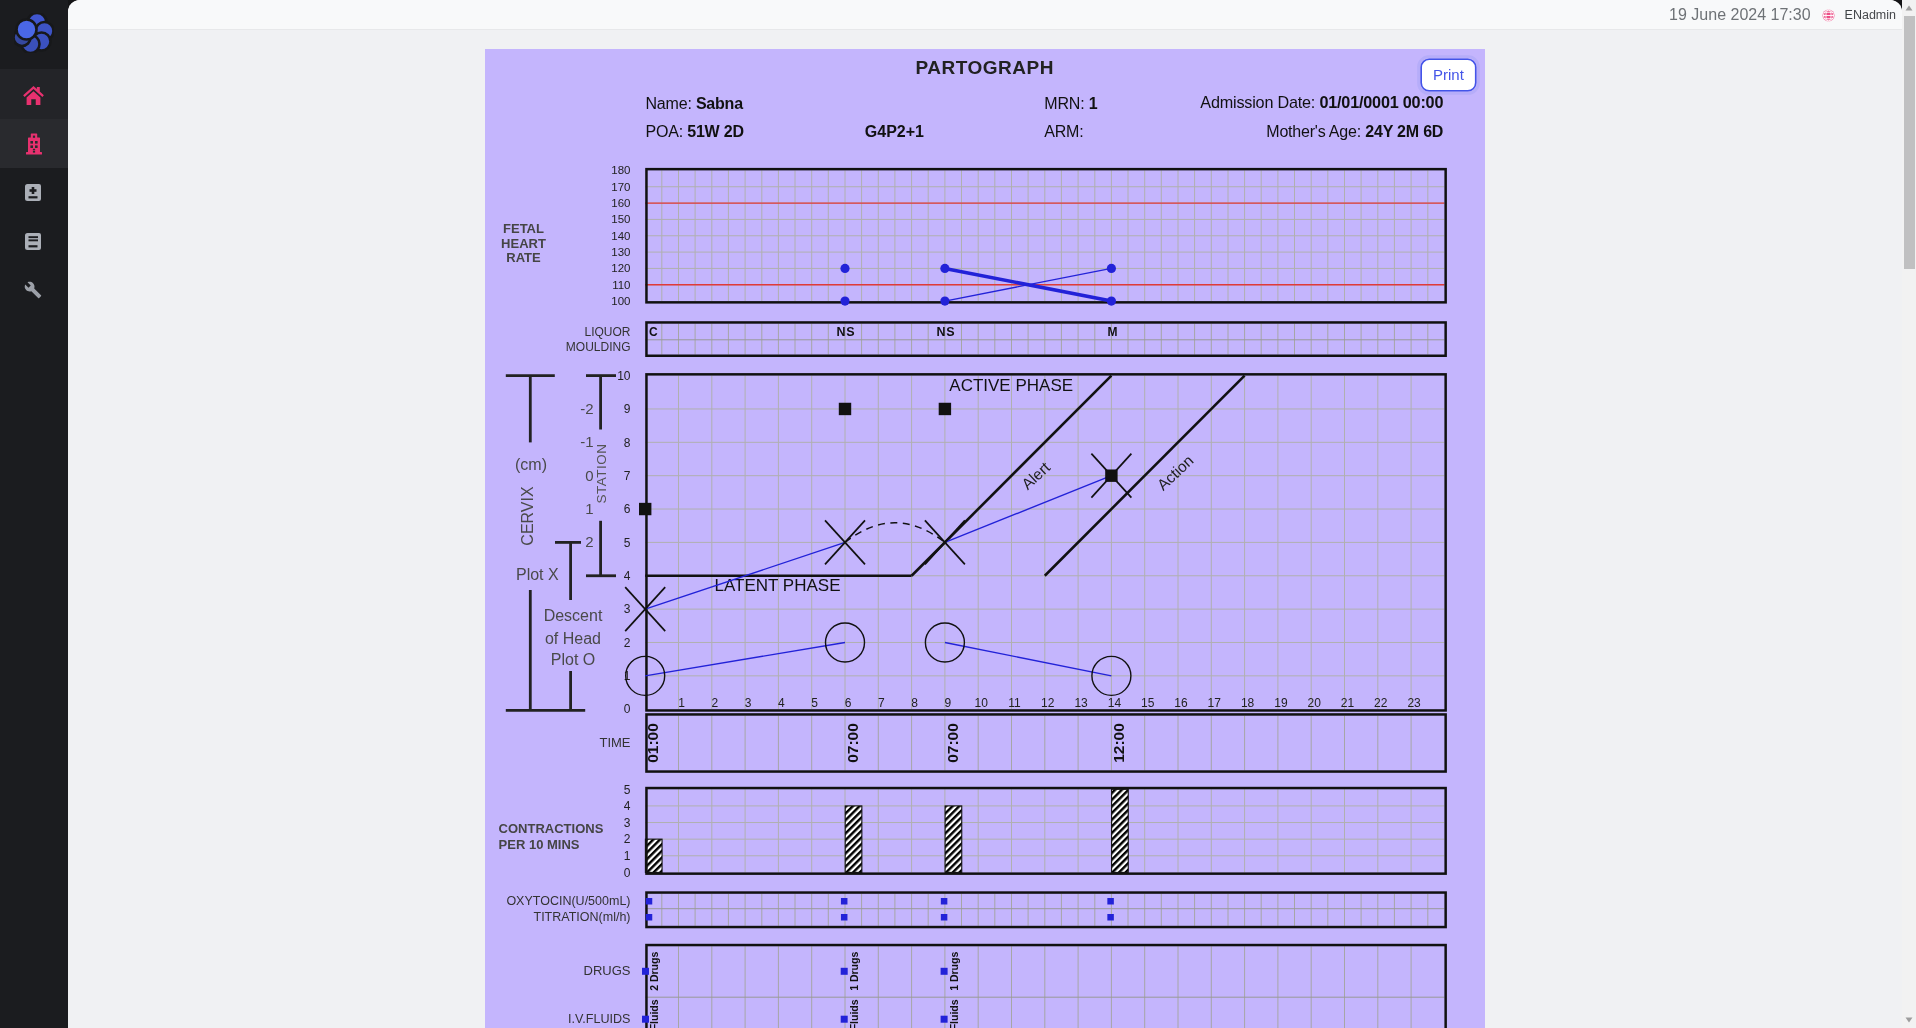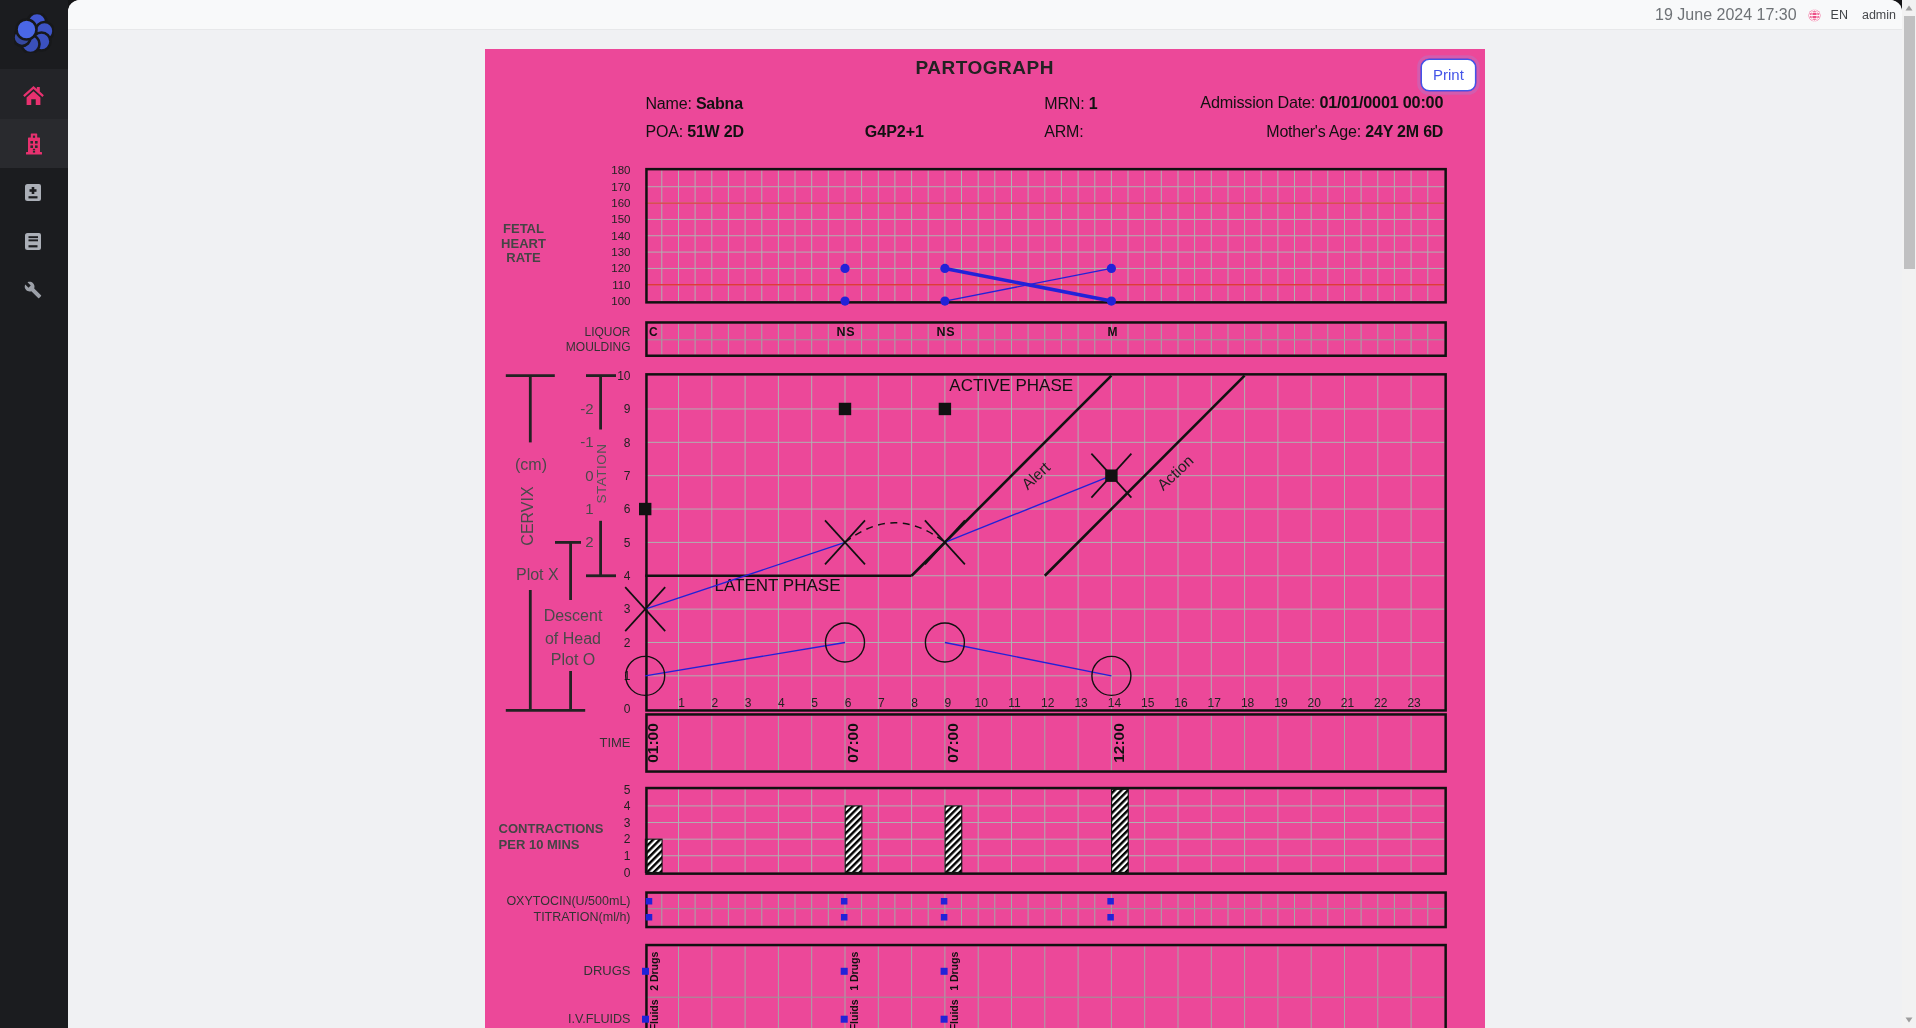--- a/index.html
+++ b/index.html
@@ -4,22 +4,22 @@
 <style>
   * { margin:0; padding:0; box-sizing:border-box; }
   html,body { width:1916px; height:1028px; overflow:hidden; background:#141416; font-family:"Liberation Sans", sans-serif; }
   #sidebar { position:absolute; left:0; top:0; width:68px; height:1028px; background:#1b1c1f; z-index:5; }
   .srow { position:absolute; left:0; width:68px; }
   #content { position:absolute; left:68px; top:0; width:1834px; height:1028px; background:#f0f1f3; border-radius:12px 12px 0 0; overflow:hidden; }
   #header { position:absolute; left:0; top:0; width:1834px; height:30px; background:#f8f9fa; border-bottom:1px solid #e7e8ea; }
   #hdr-items { position:absolute; right:6px; top:0; height:30px; display:flex; align-items:center; }
   #hdr-items .date { color:#6e7276; font-size:16px; margin-right:11px; }
   #hdr-items .en { color:#3f4347; font-size:12.5px; margin-left:10px; }
-  #hdr-items .admin { color:#46484c; font-size:12.5px; margin-left:14px; }
-  #card { position:absolute; left:417px; top:49px; width:1000px; height:979px; background:#ec4899; }
+  #hdr-items .admin { color:#46484c; font-size:12.5px; }
+  #card { position:absolute; left:417px; top:49px; width:1000px; height:979px; background:#c4b5fd; }
   #scrollbar { position:absolute; right:0; top:0; width:14px; height:1028px; background:#f2f2f2; z-index:9; }
   #sb-thumb { position:absolute; left:1.5px; top:16px; width:11px; height:253px; background:#c0c0c1; }
 </style>
 </head>
 <body>
 <div id="sidebar">
   <div class="srow" style="top:0;height:69px;background:#1b1c1f;"></div>
   <div class="srow" style="top:69px;height:50px;background:#232428;"></div>
   <div class="srow" style="top:119px;height:49px;background:#292a2e;"></div>
   <svg style="position:absolute;left:14px;top:13px" width="40" height="40" viewBox="0 0 40 40">

